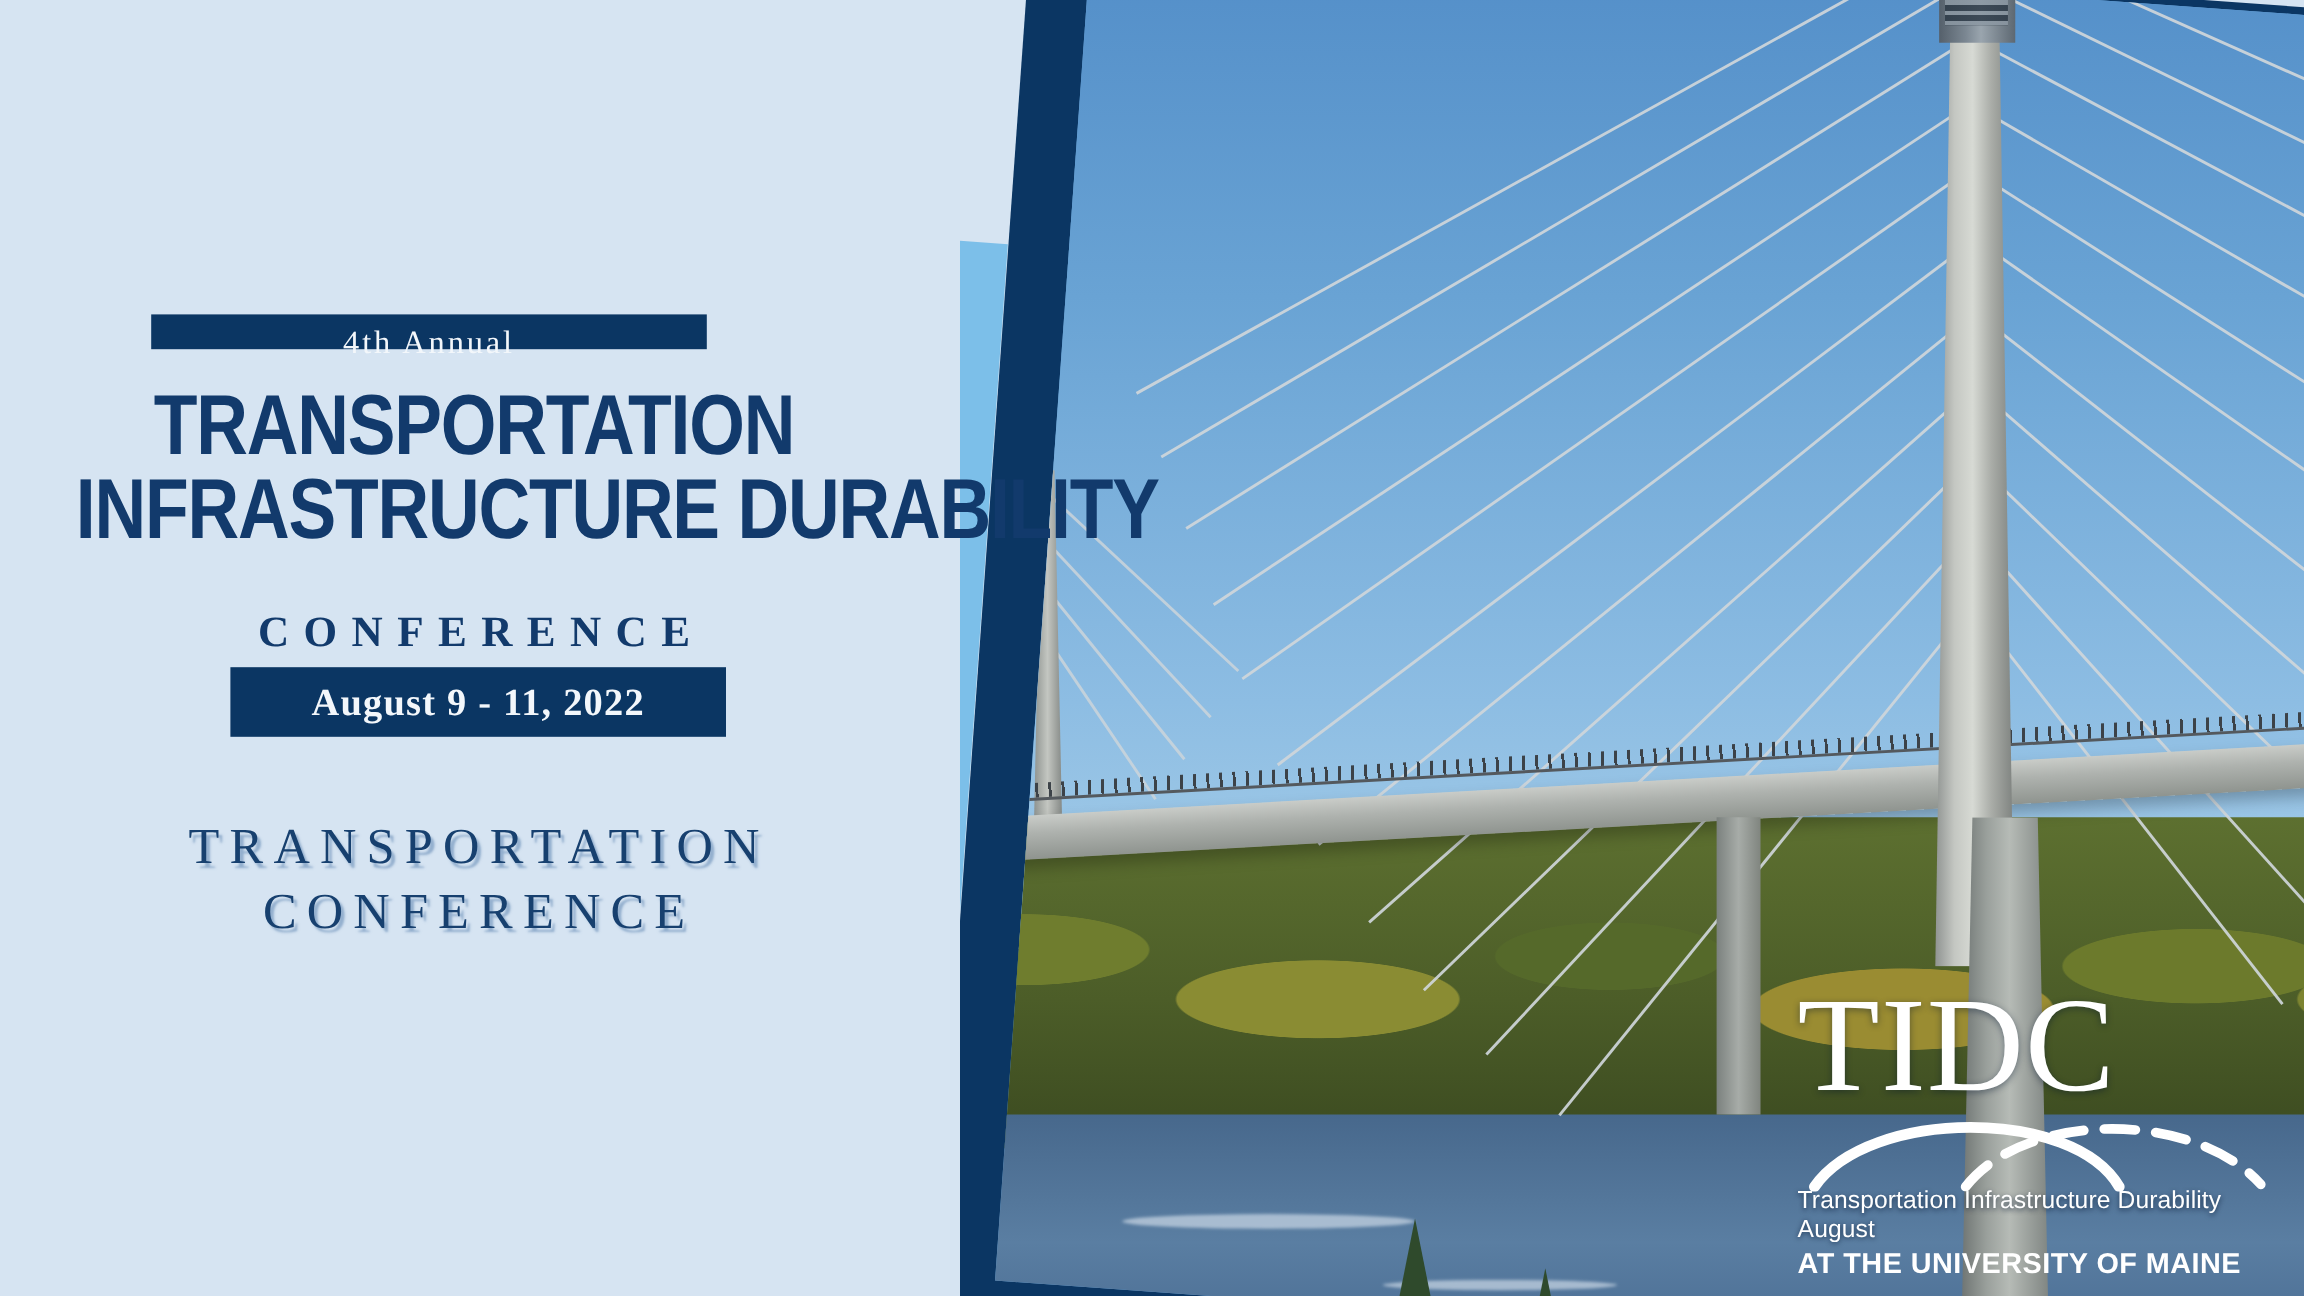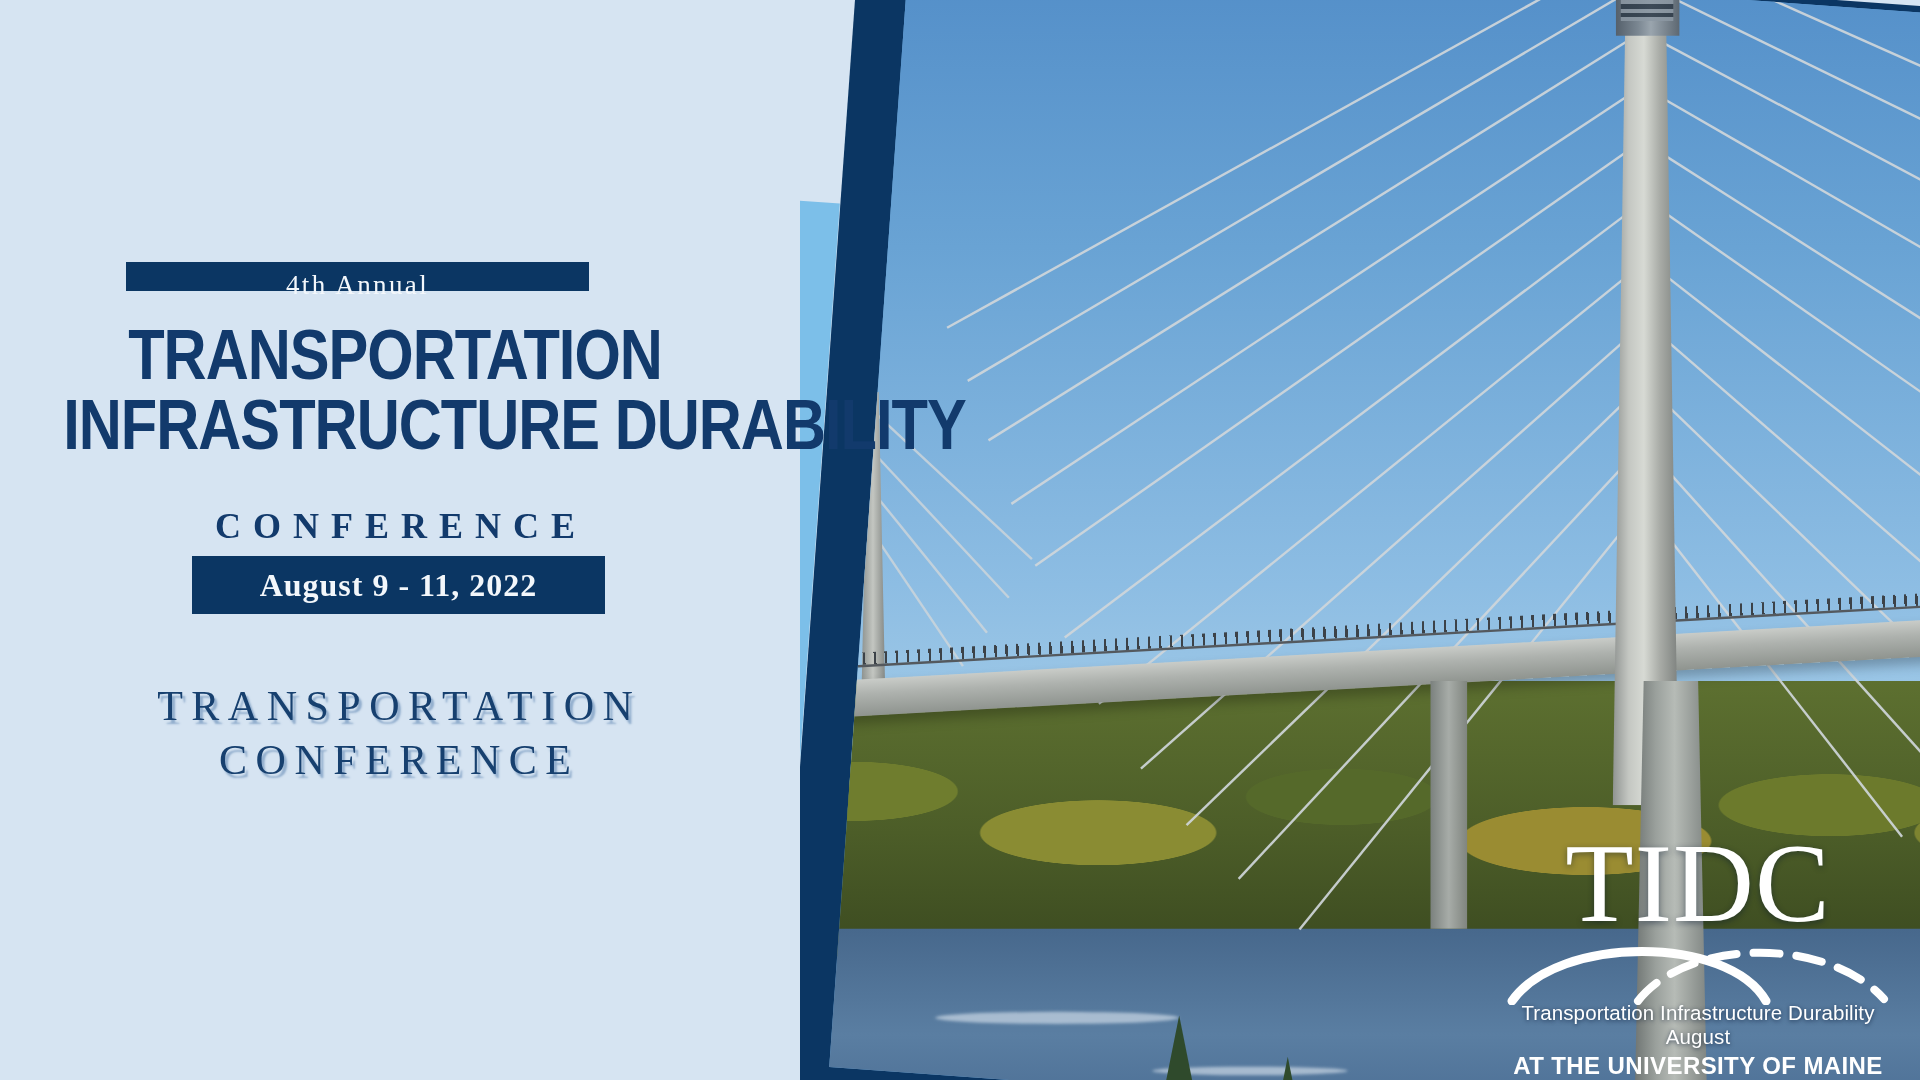--- a/index.html
+++ b/index.html
@@ -127,22 +127,22 @@
   .conifer{
     position:absolute; bottom:6%;
     width:0; height:0;
     border-left:22px solid transparent;
     border-right:22px solid transparent;
     border-bottom:110px solid #2f4a2c;
   }
 
   
   .tidc-logo{
-    position:absolute; right:22px; bottom:0; width:400px; z-index:40;
-    text-align:center; color:#fff;
+    position:absolute; right:22px; bottom:12px; width:400px; z-index:40;
+    text-align:left; color:#fff;
   }
   .tidc-word{
     font-family:"Liberation Serif", serif;
     font-size:112px; line-height:.92; letter-spacing:1px;
     color:#ffffff;
     text-shadow:0 2px 6px rgba(0,20,45,.45);
   }
   .tidc-arch{ position:relative; height:76px; margin-top:-6px; }
   .tidc-arch svg{ position:absolute; left:0; top:0; }
   .tidc-sub1{

